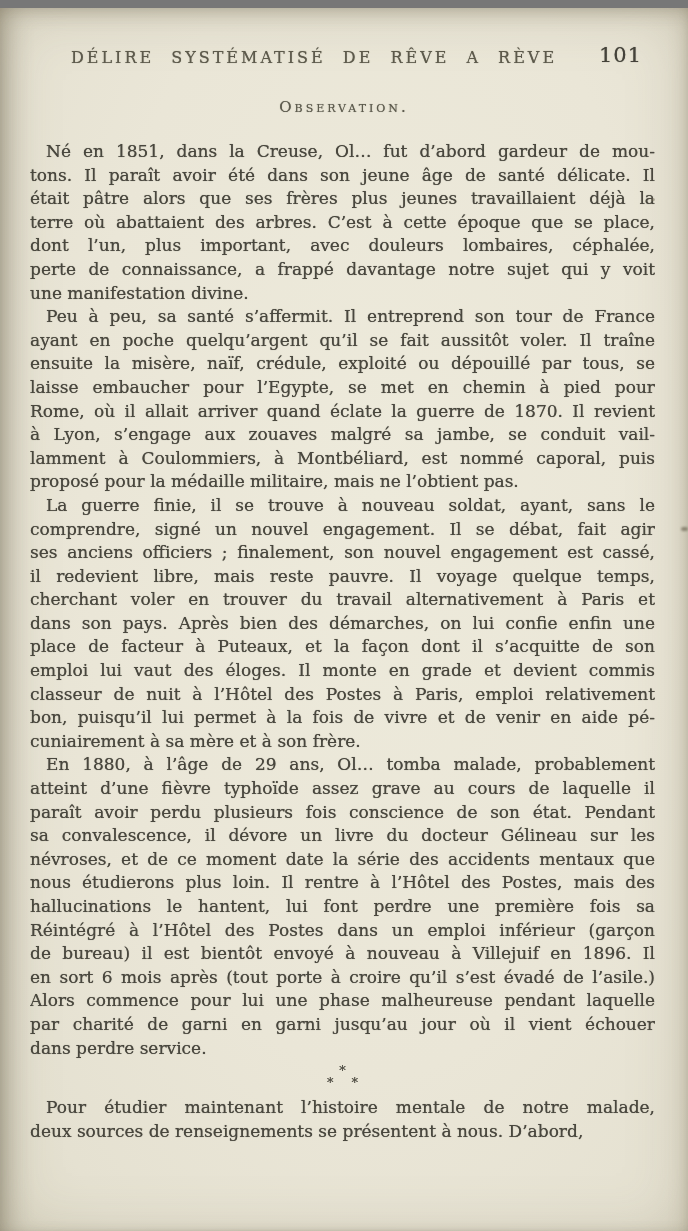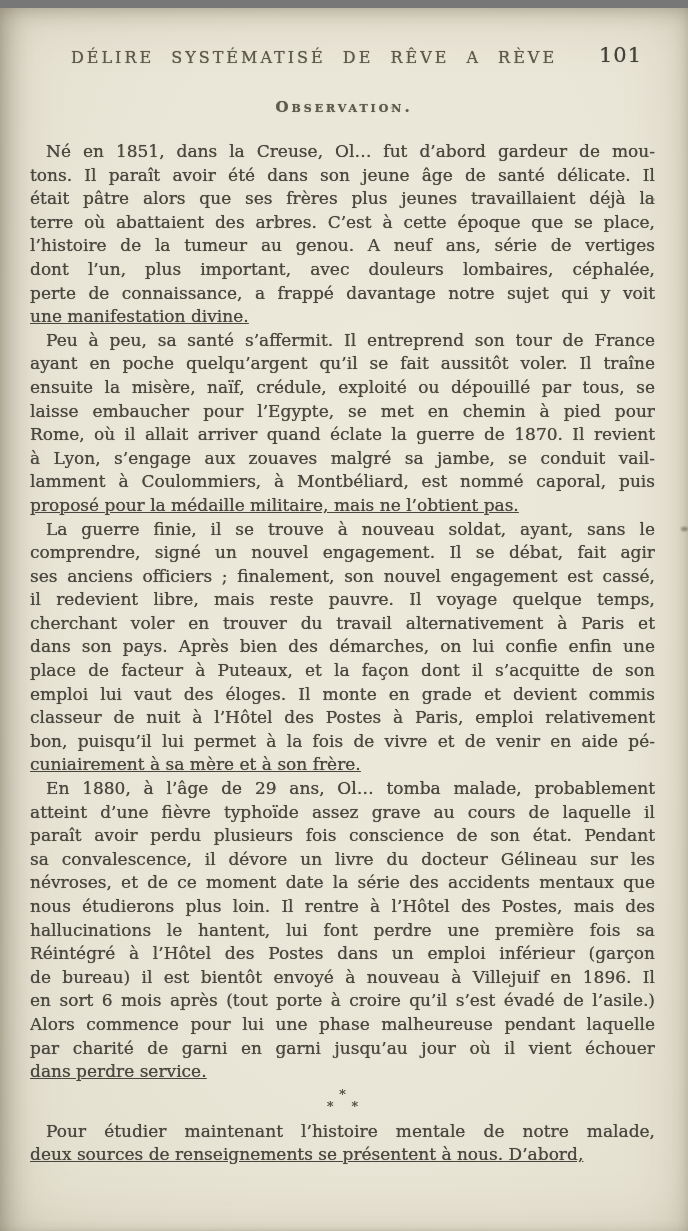--- a/index.html
+++ b/index.html
@@ -37,34 +37,33 @@
     text-shadow:0 0 0.8px rgba(68,66,58,.8);
     text-align:right;
   }
   .section-heading {
     position:absolute; top:90px; left:0; right:0;
     text-align:center;
     font-variant:small-caps;
     font-size:15px; letter-spacing:3px;
     color:#5d5b4e;
     text-shadow:0 0 0.8px rgba(93,91,78,.8);
-    font-weight:bold;
   }
   .text-column {
     position:absolute; top:132px; left:30px; width:625px;
     color:#49473e;
     font-size:17px; line-height:23.6px;
     text-shadow:0 0 0.7px rgba(73,71,62,.85);
   }
   .paragraph { margin:0; }
   .line {
     height:23.6px; overflow:hidden;
     text-align:justify; text-align-last:justify;
   }
-  .line.last { text-align-last:left;text-decoration:underline; }
+  .line.last { text-align-last:left; }
   .line.first { text-indent:16px; }
   .asterism {
     text-align:center; color:#504e44;
     font-size:13px; line-height:12px;
     margin:5px 0 7px;
     text-shadow:0 0 0.6px rgba(80,78,68,.8);
   }
   .asterism .ast-bottom { letter-spacing:7px; padding-left:7px; }
   .edge-tick {
     position:absolute; right:0; top:519px; width:7px; height:4px;
@@ -90,21 +89,20 @@
   </div>
 
   <div class="section-heading">Observation.</div>
 
   <div class="text-column">
       <div class="paragraph">
         <div class="line first">Né en 1851, dans la Creuse, Ol… fut d’abord gardeur de mou-</div>
         <div class="line">tons. Il paraît avoir été dans son jeune âge de santé délicate. Il</div>
         <div class="line">était pâtre alors que ses frères plus jeunes travaillaient déjà la</div>
         <div class="line">terre où abattaient des arbres. C’est à cette époque que se place,</div>
-        <div class="line">l’histoire de la tumeur au genou. A neuf ans, série de vertiges</div>
         <div class="line">dont l’un, plus important, avec douleurs lombaires, céphalée,</div>
         <div class="line">perte de connaissance, a frappé davantage notre sujet qui y voit</div>
         <div class="line last">une manifestation divine.</div>
       </div>
       <div class="paragraph">
         <div class="line first">Peu à peu, sa santé s’affermit. Il entreprend son tour de France</div>
         <div class="line">ayant en poche quelqu’argent qu’il se fait aussitôt voler. Il traîne</div>
         <div class="line">ensuite la misère, naïf, crédule, exploité ou dépouillé par tous, se</div>
         <div class="line">laisse embaucher pour l’Egypte, se met en chemin à pied pour</div>
         <div class="line">Rome, où il allait arriver quand éclate la guerre de 1870. Il revient</div>

